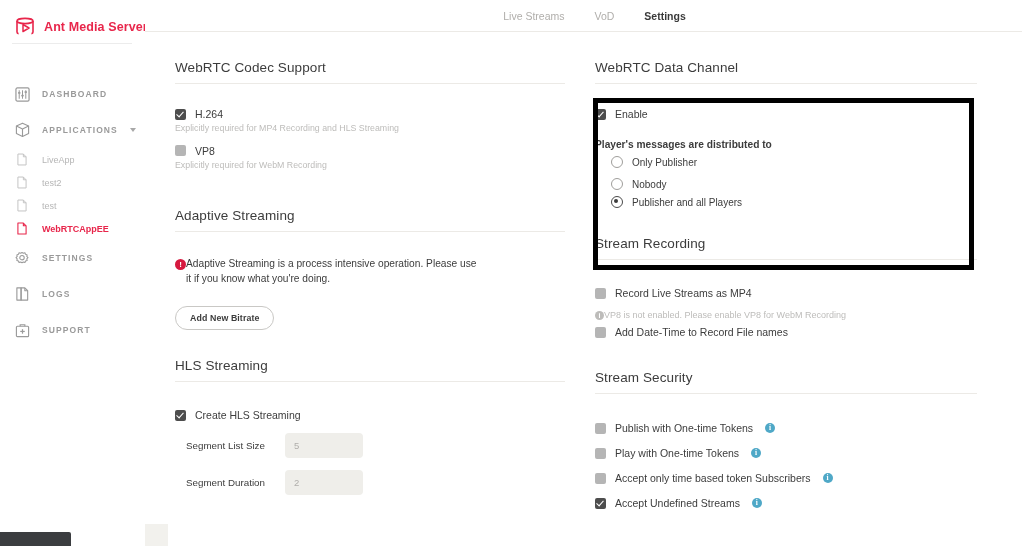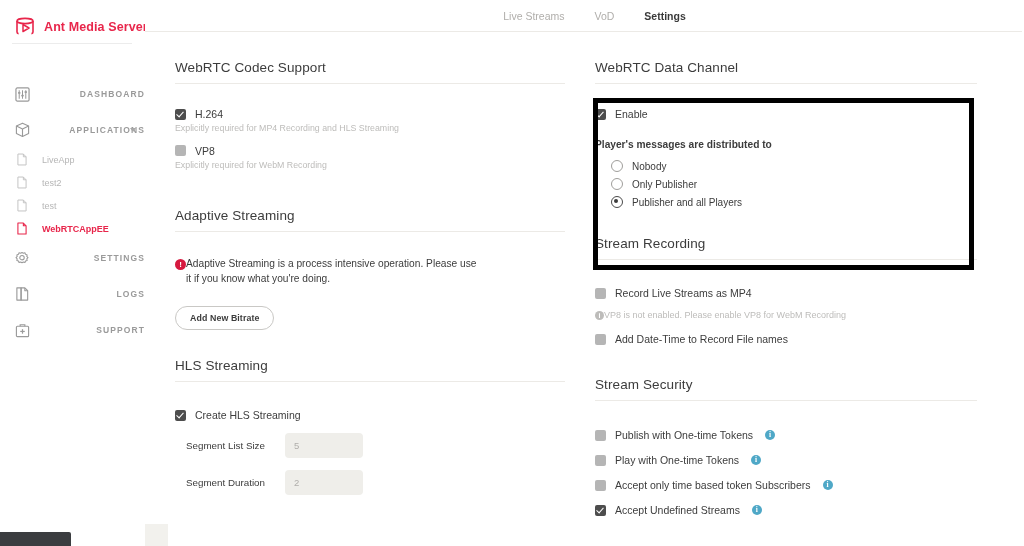--- a/index.html
+++ b/index.html
@@ -27,21 +27,21 @@
   .logo-text{
     color:#e8264b;font-size:12.5px;font-weight:700;letter-spacing:.1px;
     white-space:nowrap;
   }
   .logo-sep{
     position:absolute;left:12px;top:43px;width:120px;height:1px;background:#ececec;
   }
   .nav{margin-top:34px;}
   .nav-item{
     display:flex;align-items:center;height:36px;padding-left:10px;
-    box-sizing:border-box;position:relative;cursor:pointer;justify-content:space-between;
+    box-sizing:border-box;position:relative;cursor:pointer;
   }
   .nav-icon{width:24px;height:22px;flex:none;display:flex;align-items:center;justify-content:center;}
   .nav-label{
     font-size:8.5px;letter-spacing:1.1px;color:#9a9a9a;font-weight:600;
     margin-left:8px;white-space:nowrap;text-transform:uppercase;
   }
   .nav-caret{
     position:absolute;right:9px;top:50%;transform:translateY(-50%);
     width:0;height:0;border-left:3.5px solid transparent;border-right:3.5px solid transparent;
     border-top:4px solid #a8a8a8;
@@ -387,49 +387,49 @@
 
           <div style="margin-top:24px;">
             <div class="chk-row">
               <span class="chk on"></span>
               <span class="chk-label">Enable</span>
             </div>
           </div>
 
           <div class="dist-title" style="margin-top:19px;">Player's messages are distributed to</div>
 
+          <div class="radio-row">
+            <span class="radio"></span>
+            <span class="radio-label">Only Publisher</span>
+          </div>
           <div class="radio-row" style="margin-top:10px;">
             <span class="radio"></span>
             <span class="radio-label">Nobody</span>
           </div>
           <div class="radio-row">
-            <span class="radio"></span>
-            <span class="radio-label">Only Publisher</span>
-          </div>
-          <div class="radio-row">
             <span class="radio on"></span>
             <span class="radio-label">Publisher and all Players</span>
           </div>
         </div>
 
         <div class="sec" style="margin-top:28px;">
           <div class="sec-title">Stream Recording</div>
           <div class="sec-rule"></div>
 
           <div class="chk-row" style="margin-top:27px;">
             <span class="chk"></span>
             <span class="chk-label">Record Live Streams as MP4</span>
           </div>
 
           <div class="hint-red" style="margin-top:10px;color:#bdbcba;font-size:9px;max-width:360px;">
             <span class="badge-info-gray"></span>
             <span>VP8 is not enabled. Please enable VP8 for WebM Recording</span>
           </div>
 
-          <div class="chk-row" style="margin-top:11px;align-items:flex-end;">
+          <div class="chk-row" style="margin-top:4px;align-items:flex-end;">
             <span class="chk"></span>
             <span class="chk-label">Add Date-Time to Record File names</span>
           </div>
         </div>
 
         <div class="sec" style="margin-top:32px;">
           <div class="sec-title">Stream Security</div>
           <div class="sec-rule"></div>
 
           <div class="chk-row" style="margin-top:28px;">

